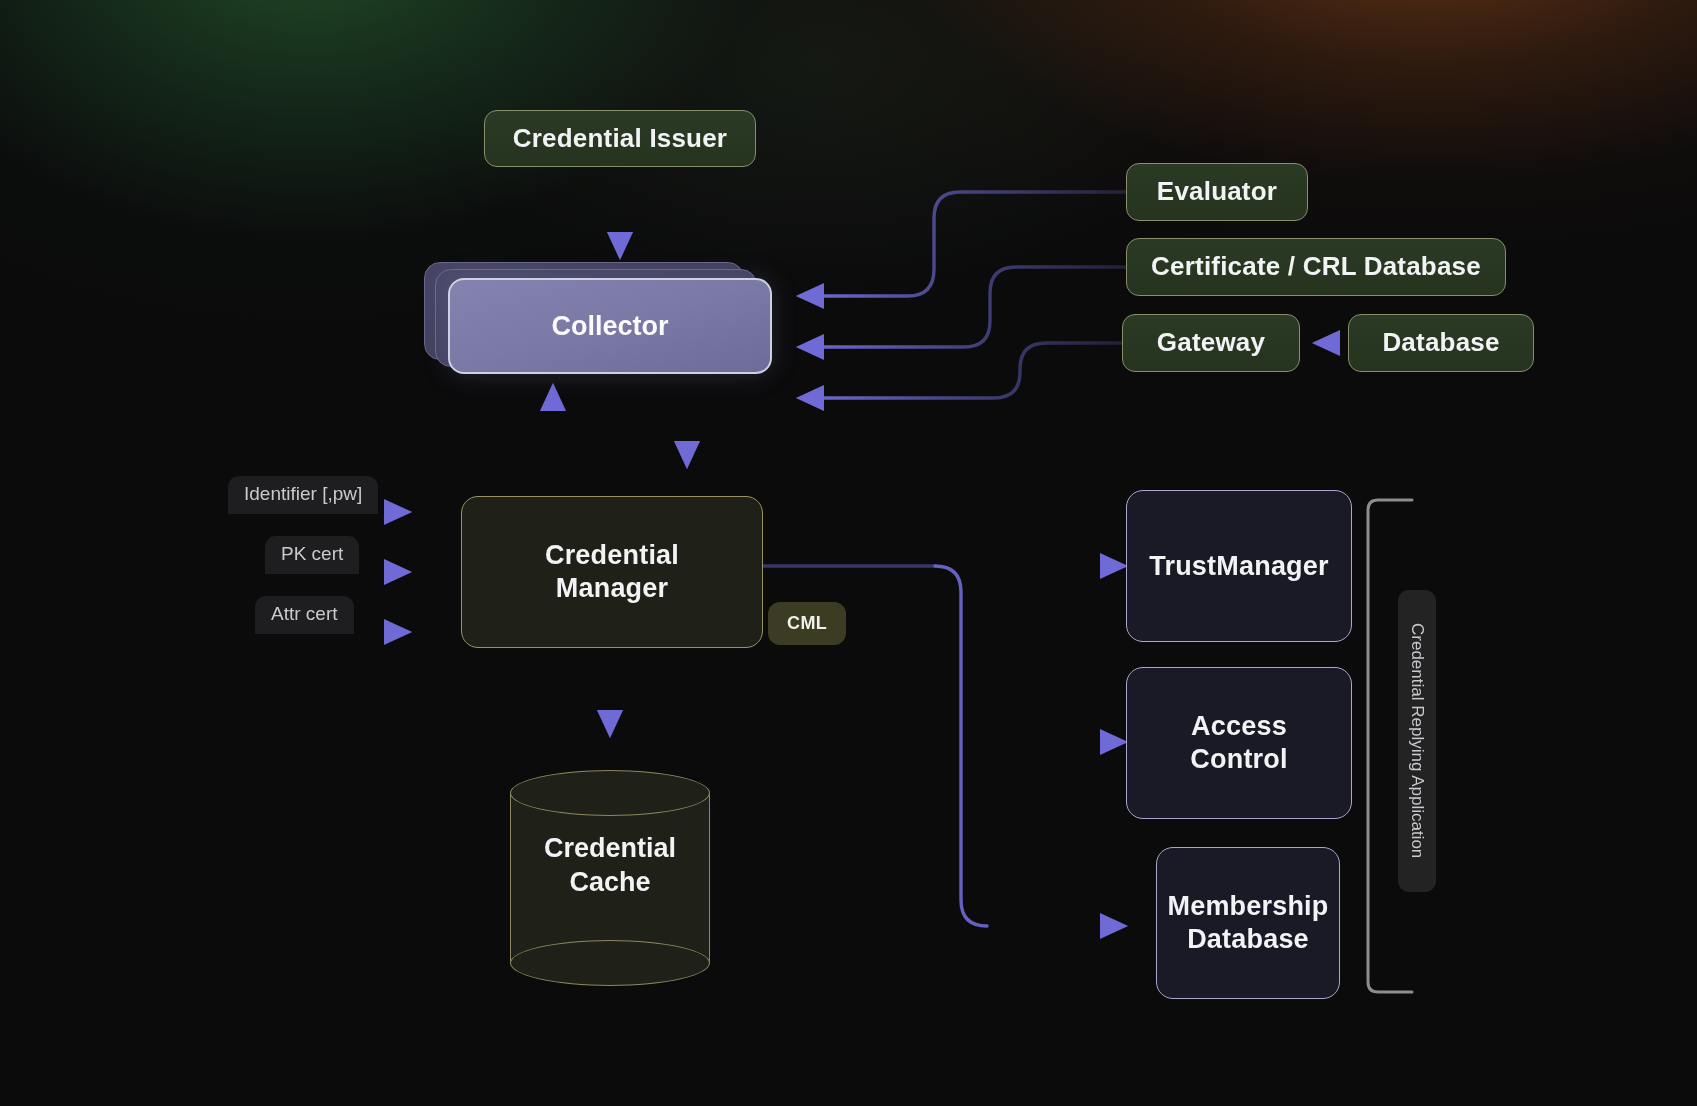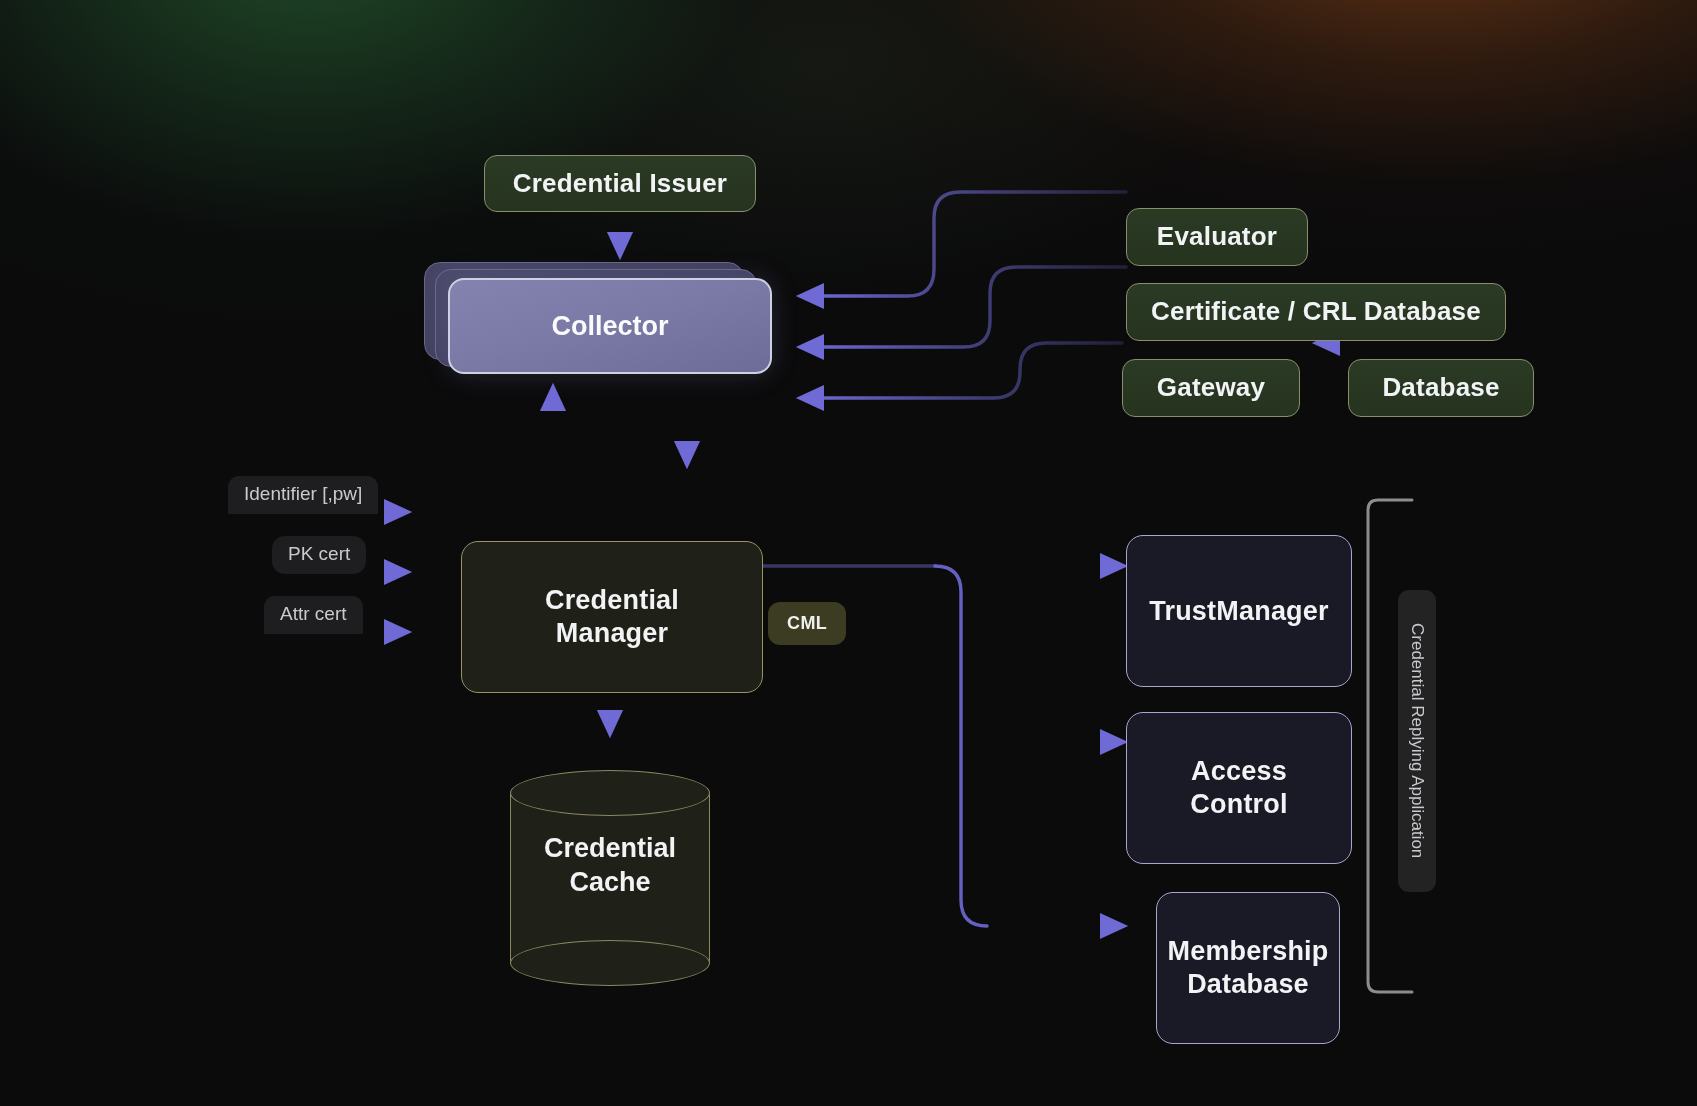--- a/index.html
+++ b/index.html
@@ -21,21 +21,20 @@
   svg.wires { position: absolute; left: 0; top: 0; width: 1697px; height: 1106px; pointer-events: none; }
 
   .node {
     position: absolute;
     display: flex; align-items: center; justify-content: center;
     text-align: center;
     color: #f2f3f5;
     letter-spacing: .2px;
     line-height: 1.22;
     z-index: 4;
-    margin-top: 45px;
   }
   .green {
     background: linear-gradient(180deg, #2b3a25 0%, #25331f 100%);
     border: 1.6px solid #87906b;
     border-radius: 13px;
     font-size: 26px; font-weight: 700;
   }
   .navy {
     background: #191a26;
     border: 1.7px solid #a9a7cd;
@@ -244,24 +243,24 @@
   </div>
 
   <div class="node navy" style="left:1156px; top:847px; width:184px; height:152px; flex-direction:column;">
     <span>Membership</span>
     <span>Database</span>
   </div>
 
   <div class="chip" style="left:196px; top:476px;">
     <span>Identifier [,pw]</span>
   </div>
-  <div class="chip" style="left:240px; top:536px;border-radius:13px;">
+  <div class="chip" style="left:233px; top:536px;">
     <span>PK cert</span>
   </div>
-  <div class="chip" style="left:232px; top:596px;">
+  <div class="chip" style="left:223px; top:596px;">
     <span>Attr cert</span>
   </div>
 
   <div class="cml-chip" style="left:768px; top:602px;">
     <span>CML</span>
   </div>
 
   <div class="vchip" style="left:1398px; top:590px; height:302px;">
     <span>Credential Replying Application</span>
   </div>

